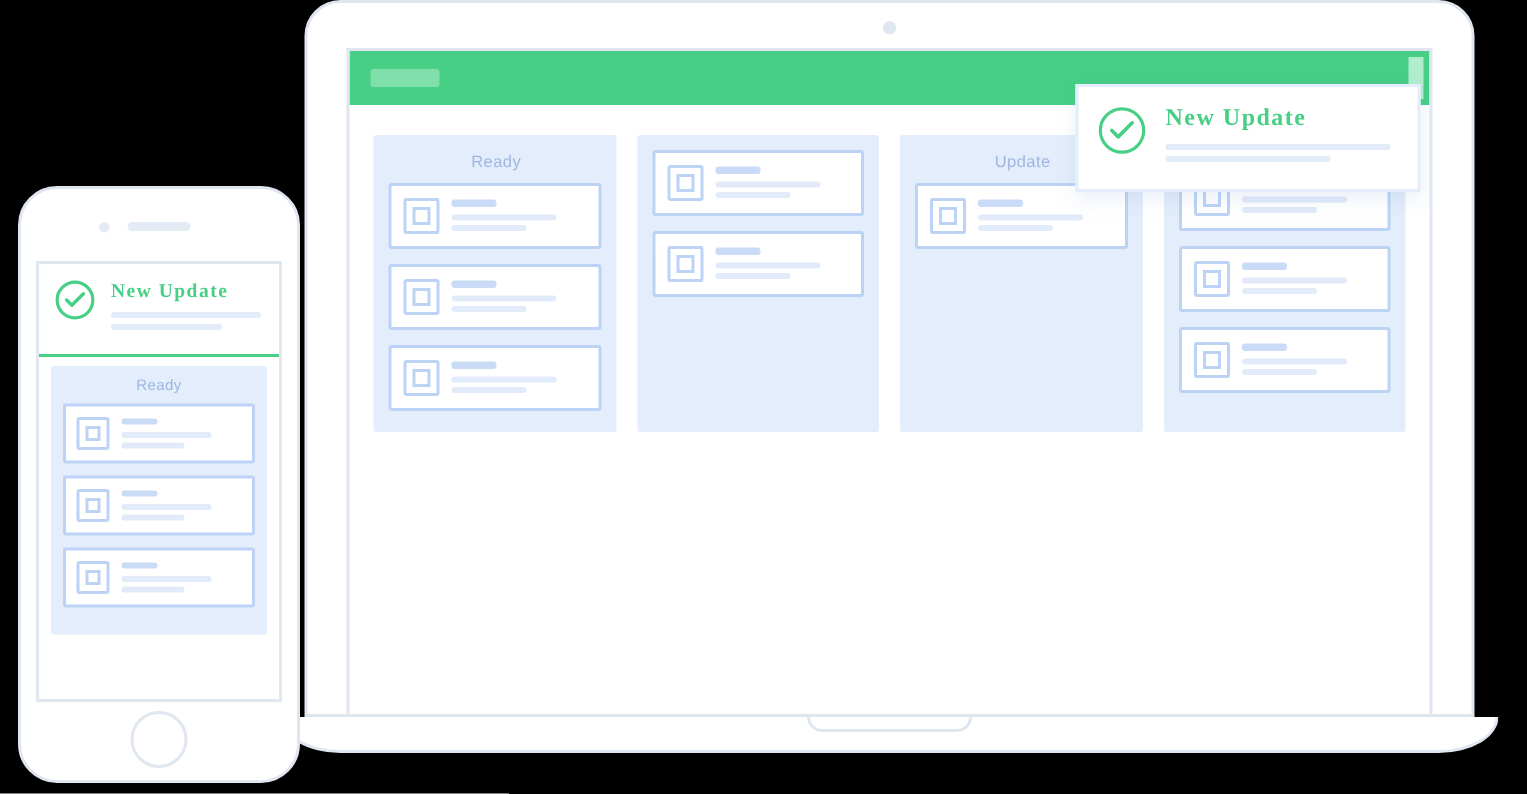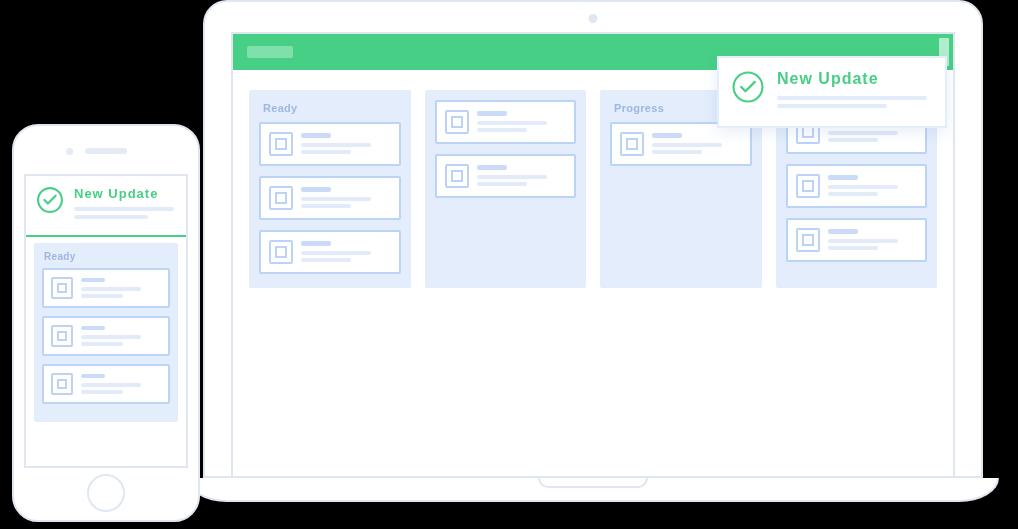--- a/index.html
+++ b/index.html
@@ -93,24 +93,25 @@
     padding: 20px 16px;
   }
   .column {
     flex: 1;
     background: #e3edfb;
     border-radius: 2px;
     padding: 10px 10px 14px 10px;
   }
   .column-title {
     font-size: 11px;
-    font-weight: 700;
+    font-weight: 400;
     color: #9fb7e0;
     letter-spacing: .3px;
     padding: 2px 2px 8px 4px;
+    text-align: center;
   }
   .card {
     background: #fff;
     border: 2px solid #bcd3f5;
     border-radius: 2px;
     padding: 8px;
     display: flex;
     gap: 8px;
     margin-bottom: 10px;
   }
@@ -165,20 +166,21 @@
     width: 34px; height: 34px;
     flex-shrink: 0;
   }
   .notif-body { flex: 1; }
   .notif-title {
     font-size: 16px;
     font-weight: 600;
     color: #46cf85;
     letter-spacing: 1px;
     margin-bottom: 8px;
+    font-family: Liberation Serif, serif;
   }
   .notif-line {
     height: 4px;
     background: #e1ebf9;
     border-radius: 2px;
     margin-bottom: 4px;
   }
   .notif-line.w1 { width: 150px; }
   .notif-line.w2 { width: 110px; }
 
@@ -340,21 +342,21 @@
               </div>
             <div class="card-lines">
                 <div class="card-line1"></div>
                 <div class="card-line2"></div>
                 <div class="card-line3"></div>
               </div>
           </div>
         </div>
 
         <div class="column">
-          <div class="column-title">Progress</div>
+          <div class="column-title">Update</div>
           <div class="card">
             <div class="card-icon">
                 <div class="card-icon-inner"></div>
               </div>
             <div class="card-lines">
                 <div class="card-line1"></div>
                 <div class="card-line2"></div>
                 <div class="card-line3"></div>
               </div>
           </div>

